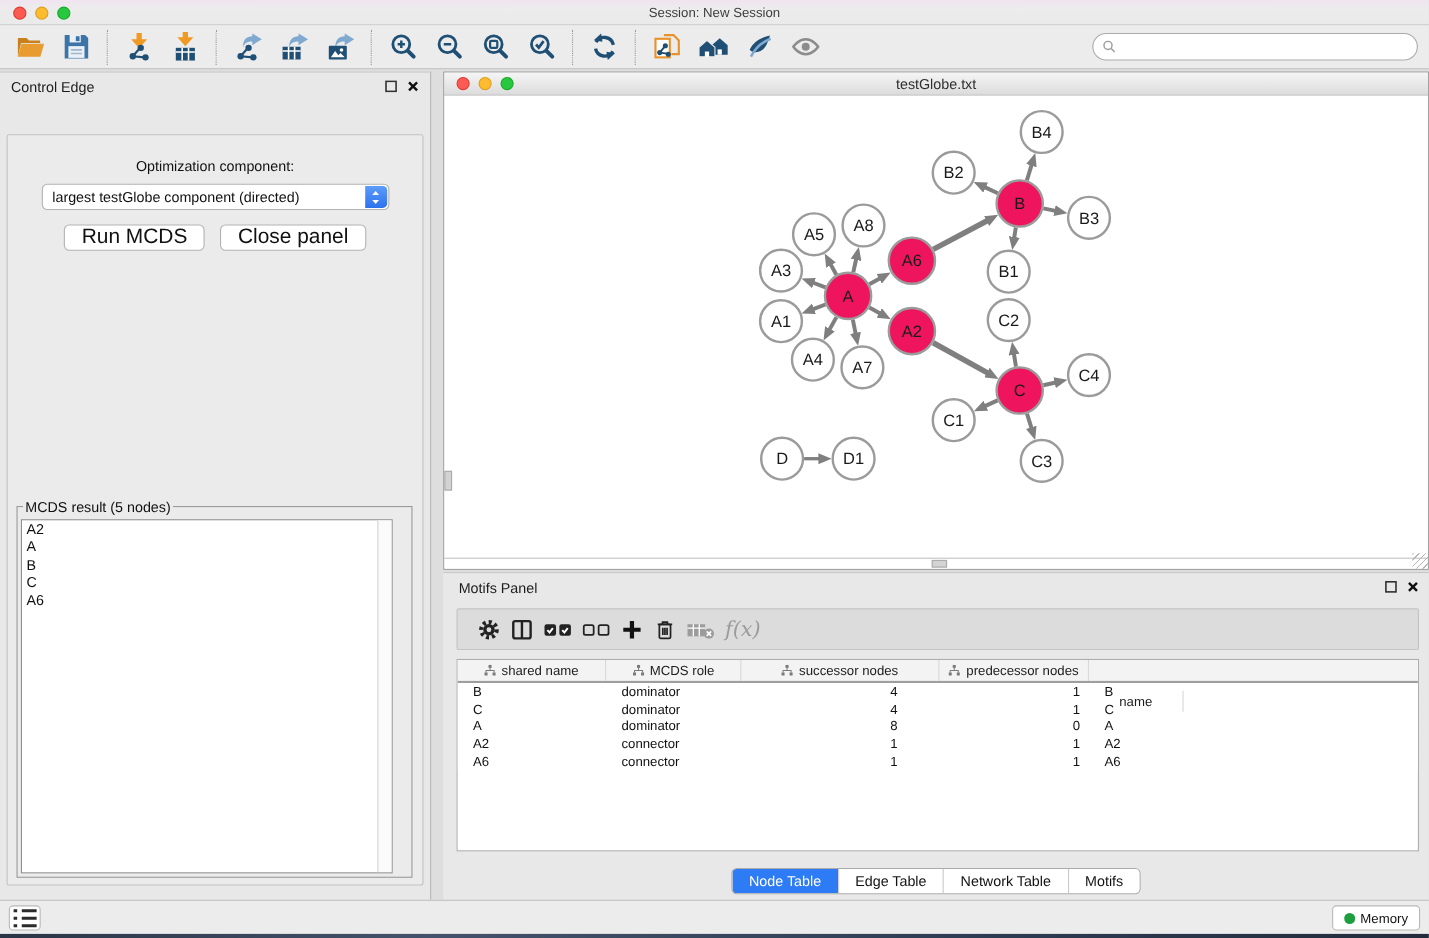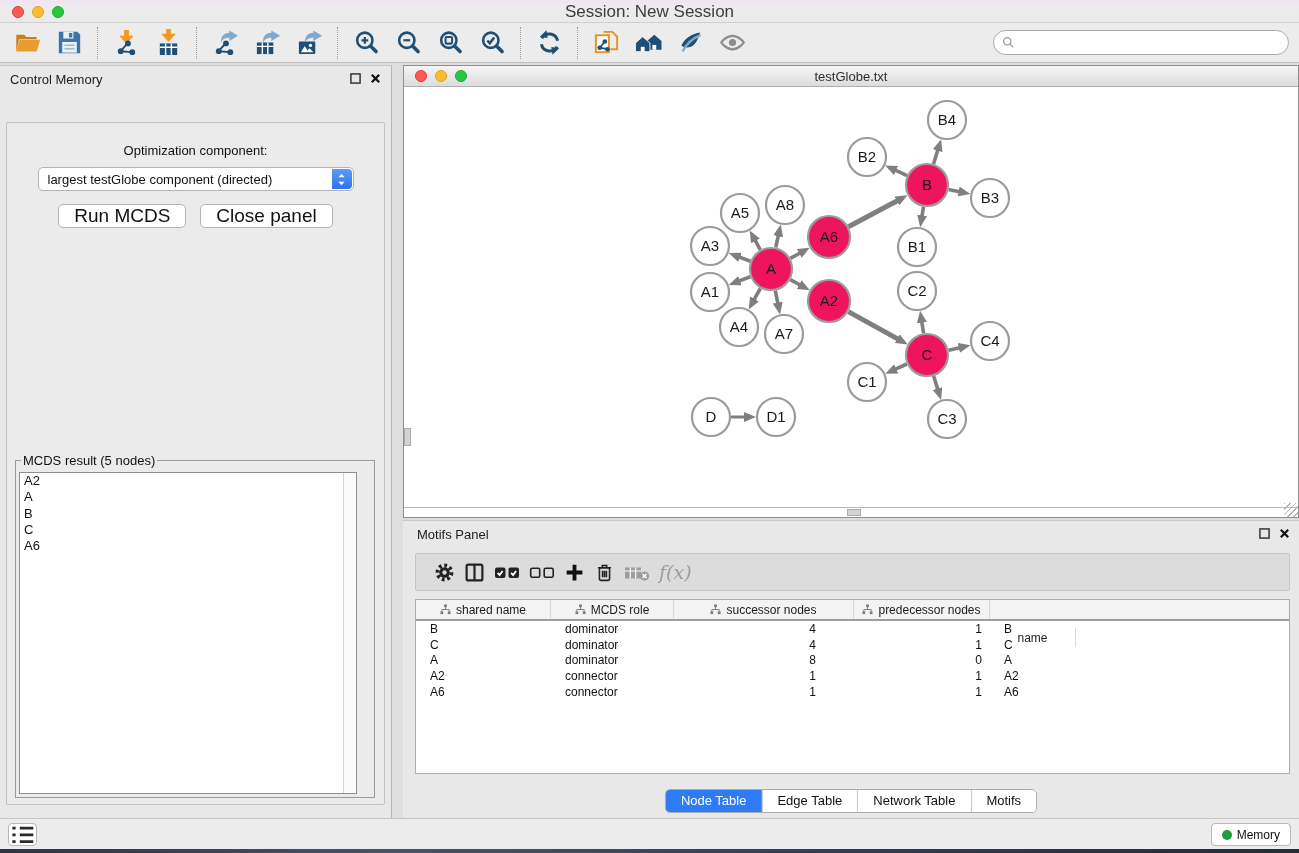--- a/index.html
+++ b/index.html
@@ -6,21 +6,21 @@
   html,body { width:1299px; height:853px; overflow:hidden; }
   body { font-family:"Liberation Sans", sans-serif; background:#DEDEDE; position:relative; font-size:13px; color:#222; }
 
   
   .titlebar { position:absolute; top:0; left:0; right:0; height:23px; background:linear-gradient(#F0E4F0,#ECECEC 35%,#EAEAEA); border-bottom:1px solid #CFCFCF; }
   .traffic { position:absolute; left:12px; top:6px; display:flex; gap:8px; }
   .tl { width:12px; height:12px; border-radius:50%; display:inline-block; }
   .tl.red{ background:#FC5B53; border:1px solid #DF3B33;}
   .tl.yel{ background:#FDBC2F; border:1px solid #DE9F22;}
   .tl.grn{ background:#27C83F; border:1px solid #1AAB29;}
-  .titlebar .title { text-align:center; line-height:23px; color:#3d3d3d; font-size:17px; }
+  .titlebar .title { text-align:center; line-height:23px; color:#3d3d3d; font-size:12px; }
 
   .toolbar { position:absolute; top:23px; left:0; right:0; height:40px; background:#ECECEC; border-bottom:1px solid #BFBFBF; display:flex; align-items:center; }
   #toolbar-groups { display:flex; align-items:center; height:100%; padding-left:6px; }
   .tb-btn { width:42px; height:36px; display:flex; align-items:center; justify-content:center; background:transparent; border:none; cursor:default; }
   .tb-btn svg { width:27px; height:27px; }
   .tb-sep { width:1px; height:32px; border-left:1px dotted #9a9a9a; margin:0 7px; }
   .searchbox { position:absolute; right:10px; top:7px; width:296px; height:25px; background:#fff; border:1px solid #ABABAB; border-radius:13px; display:flex; align-items:center; padding-left:8px; }
   .searchbox svg { width:13px; height:13px; }
   .searchbox input { border:none; outline:none; flex:1; height:20px; font-size:12px; background:transparent; padding-left:4px; }
 
@@ -269,21 +269,21 @@
     <svg viewBox="0 0 16 16">
         <circle cx="6.5" cy="6.5" r="4.5" fill="none" stroke="#9A9A9A" stroke-width="1.6"></circle>
         <path d="M10 10l4 4" stroke="#9A9A9A" stroke-width="1.6"></path>
       </svg>
     <input type="text" value="" style="">
   </div>
 </div>
 
 <aside class="control-panel">
   <div class="panel-header">
-    <span class="panel-title">Control Memory</span>
+    <span class="panel-title">Control Edge</span>
     <span class="panel-btns">
       <span><svg viewBox="0 0 12 12">
             <rect x="1" y="1" width="10" height="10" fill="none" stroke="#333" stroke-width="1.6"></rect>
           </svg></span>
       <span><svg viewBox="0 0 12 12">
             <path d="M2 2l8 8M10 2l-8 8" stroke="#111" stroke-width="2.4"></path>
           </svg></span>
     </span>
   </div>
   <div class="cp-content">

